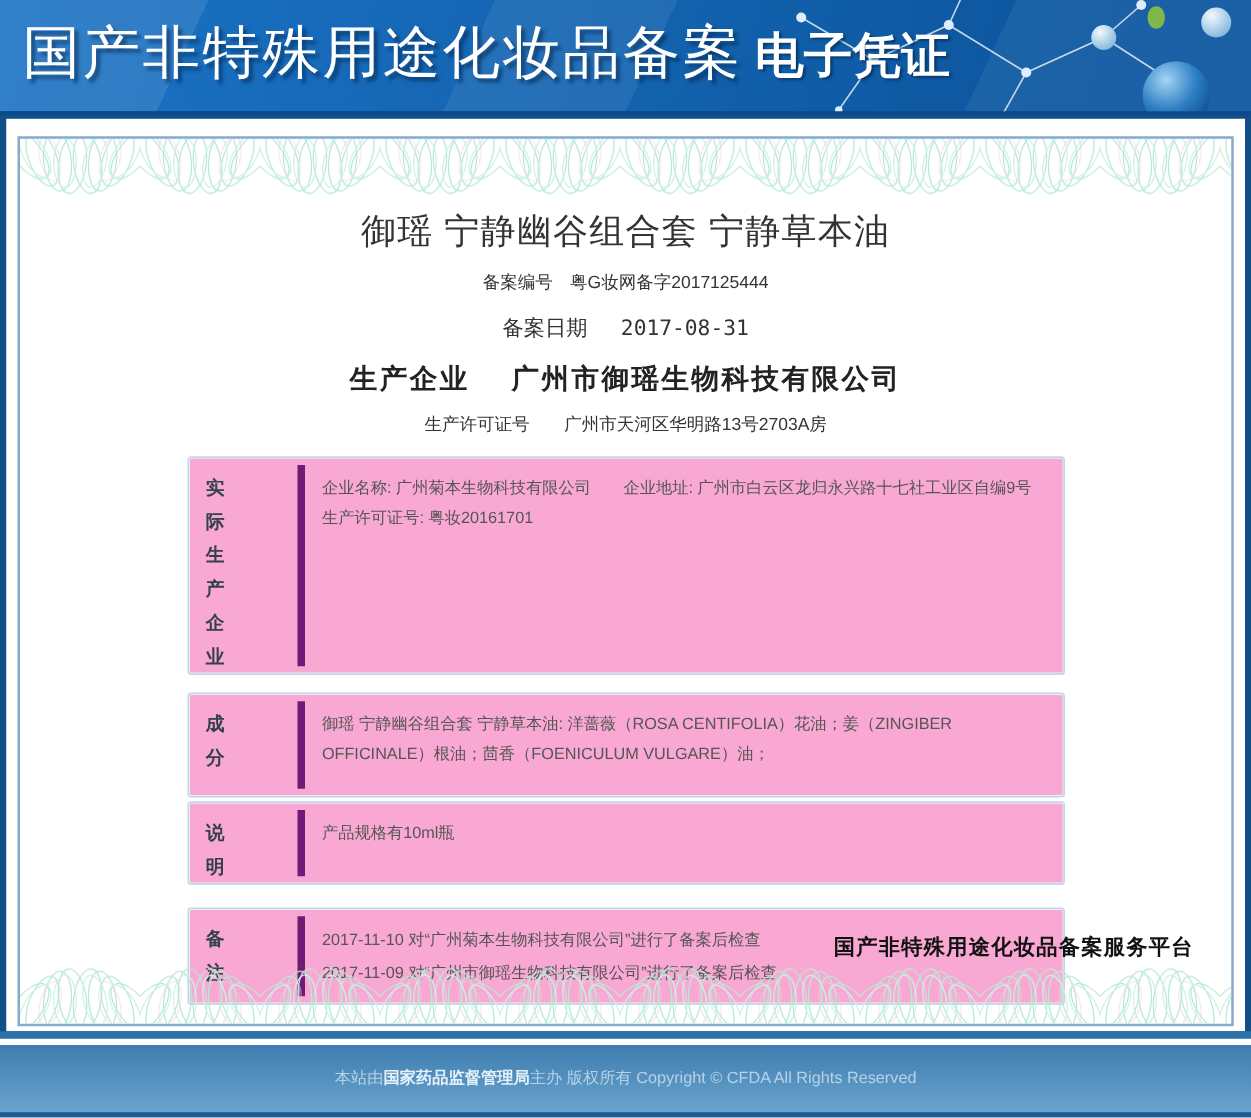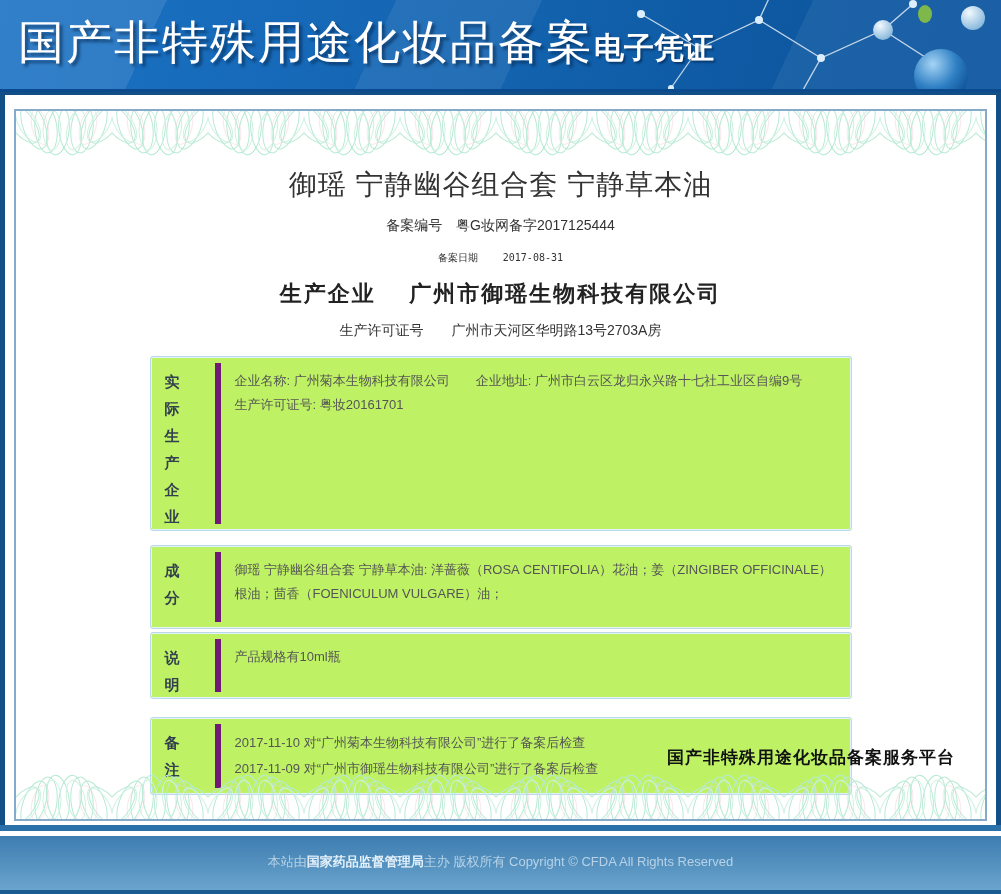--- a/index.html
+++ b/index.html
@@ -9,50 +9,50 @@
   
   .banner { position:relative; height:92px; overflow:hidden;
     background:linear-gradient(105deg,#1b72c4 0%,#1465b2 45%,#0e59a2 75%,#0d55a0 100%);
     border-bottom:3px solid #0b4a8c; }
   .banner::before { content:""; position:absolute; inset:0;
     background:linear-gradient(115deg, rgba(255,255,255,.10) 0 16%, rgba(255,255,255,0) 16% 38%,
                rgba(255,255,255,.07) 38% 52%, rgba(255,255,255,0) 52% 78%, rgba(255,255,255,.06) 78% 100%); }
   .banner-text { position:absolute; left:18px; top:50%; transform:translateY(-54%); white-space:nowrap; z-index:2; }
   .banner-title { font-size:46px; font-weight:normal; color:#ffffff; letter-spacing:2px;
     text-shadow:3px 3px 3px rgba(3,35,74,.6); }
-  .banner-sub { font-size:30px; font-weight:bold; color:#ffffff; 
+  .banner-sub { font-size:39px; font-weight:bold; color:#ffffff; margin-left:10px;
     text-shadow:2px 2px 2px rgba(3,35,74,.6); }
   .molecules { position:absolute; right:0; top:0; z-index:1; }
 
   
   .main-white { position:absolute; top:95px; left:5px; width:991px; height:730px; background:#ffffff; }
 
   
   .cert { position:relative; margin:14px 9px 0; height:712px; background:#ffffff;
     border:2px solid #86abc9; overflow:hidden; }
   .band { position:absolute; left:0; width:100%; height:46px; pointer-events:none; }
   .band-top { top:0; }
   .band-bottom { bottom:0; transform:scaleY(-1); }
 
   .cert-body { position:relative; padding-top:56px; text-align:center; }
   .product-title { font-size:28px; color:#333333; letter-spacing:1px; line-height:36px; }
   .record-line { margin-top:14px; font-size:14px; color:#333333; }
   .record-line .val { margin-left:10px; }
-  .date-line { margin-top:16px; font-size:10px; color:#333333; }
+  .date-line { margin-top:16px; font-size:17px; color:#333333; }
   .date-line .val { margin-left:22px; font-family:"DejaVu Sans Mono","Liberation Mono",monospace; }
   .manu-line { margin-top:14px; font-family:"Liberation Serif","DejaVu Serif",serif;
     font-size:22px; font-weight:bold; color:#222222; letter-spacing:2px; }
   .manu-line .val { margin-left:26px; }
   .addr-line { margin-top:13px; font-size:14px; color:#333333; }
   .addr-line .val { margin-left:24px; }
 
   
   .info-table { width:702px; margin:16px auto 0; text-align:left; }
-  .info-row { display:flex; border:1px solid #badaeb; border-radius:3px; background:#bef264;
-    box-shadow:0 0 0 1px #e3f1f9 inset; }
+  .info-row { display:flex; border:1px solid #badaeb; border-radius:3px; background:#f9a8d4;
+    box-shadow:0 0 0 1px #e3f1f9 inset;gap:23px; }
   .row-label { flex:0 0 64px; padding:11px 0 0 14px; font-size:15px; font-weight:bold;
     color:#33404d; letter-spacing:13px; line-height:27px; }
   .row-content { flex:1; border-left:6px solid #701a75; margin:6px 0; padding:6px 12px 6px 14px;
     font-size:13px; color:#555555; line-height:24px; white-space:pre-wrap; }
   .row-actual   { min-height:84px; margin-bottom:14px; }
   .row-ingred   { min-height:84px; margin-bottom:3px; }
   .row-desc     { min-height:38px; margin-bottom:18px; }
   .row-remarks  { min-height:58px; }
   .row-remarks .row-content { line-height:26px; }
   .platform-name { position:absolute; right:30px; bottom:50px; font-size:17px; font-weight:bold;

